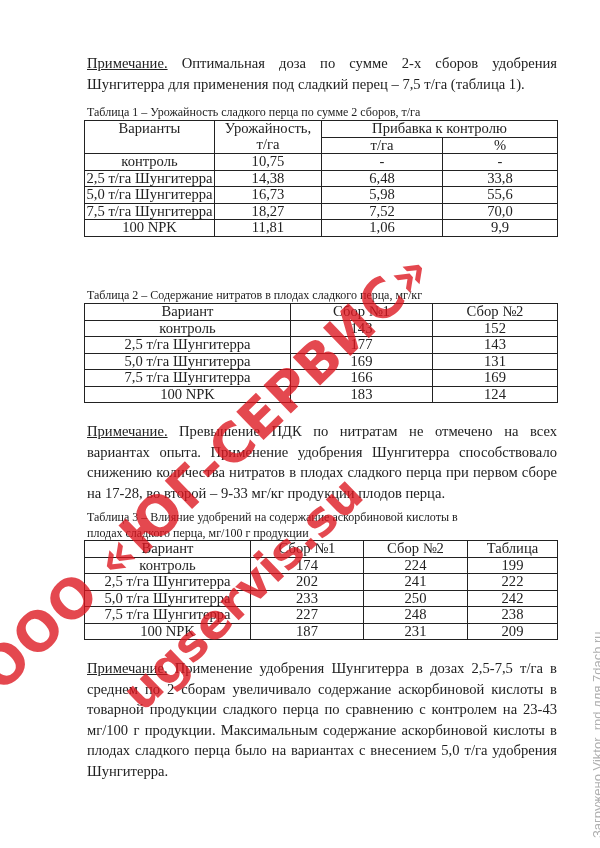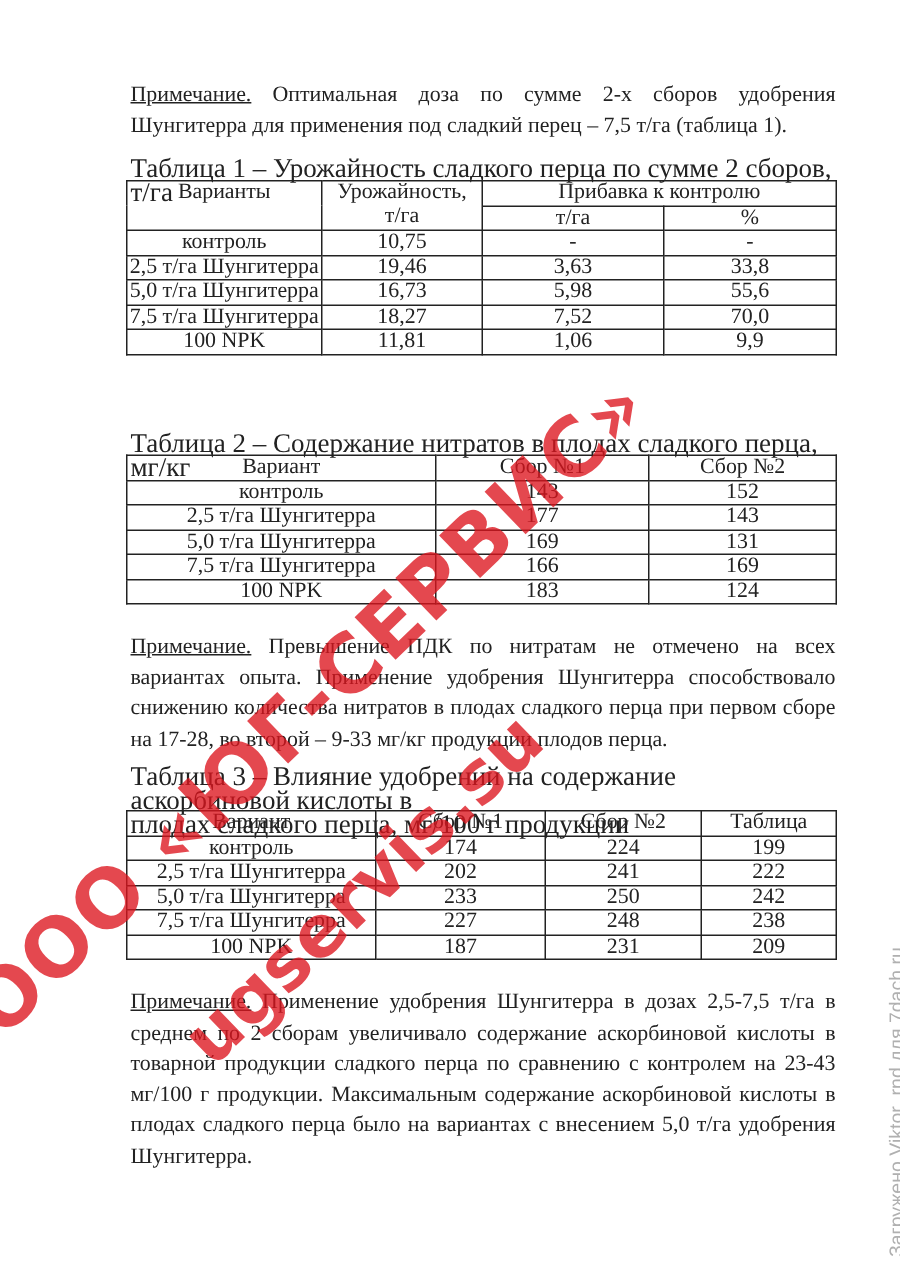--- a/index.html
+++ b/index.html
@@ -6,21 +6,21 @@
     body {
       width: 600px; height: 848px; background: #ffffff; position: relative; overflow: hidden;
       font-family: "Liberation Serif", "DejaVu Serif", serif; color: #222;
     }
     .page { position: absolute; left: 0; top: 0; width: 600px; height: 621px; }
     .para {
       position: absolute; left: 87px; width: 470px; font-size: 14.6px; line-height: 20.5px;
       text-align: justify; margin: 0;
     }
     .para .lead { text-decoration: underline; }
-    .caption { position: absolute; left: 87px; width: 470px; font-size: 18px; line-height: 16px; margin: 0; }
+    .caption { position: absolute; left: 87px; width: 470px; font-size: 12px; line-height: 16px; margin: 0; }
     table {
       position: absolute; left: 84px; width: 473px; border-collapse: collapse; font-size: 14.6px;
       table-layout: fixed;
     }
     td, th { border: 1px solid #222; text-align: center; padding: 0; font-weight: normal; line-height: 15.5px; height: 15.5px; white-space: nowrap; overflow: hidden; }
     #t1 { top: 120px; }
     #t2 { top: 303px; }
     #t3 { top: 540px; }
     .wm-red {
       position: absolute; color: rgba(220, 20, 30, 0.78); font-family: "DejaVu Sans", sans-serif; font-weight: bold;
@@ -61,22 +61,22 @@
       <th>%</th>
     </tr>
     <tr>
           <td>контроль</td>
           <td>10,75</td>
           <td>-</td>
           <td>-</td>
         </tr>
     <tr>
           <td>2,5 т/га Шунгитерра</td>
-          <td>19,46</td>
-          <td>3,63</td>
+          <td>14,38</td>
+          <td>6,48</td>
           <td>33,8</td>
         </tr>
     <tr>
           <td>5,0 т/га Шунгитерра</td>
           <td>16,73</td>
           <td>5,98</td>
           <td>55,6</td>
         </tr>
     <tr>
           <td>7,5 т/га Шунгитерра</td>

